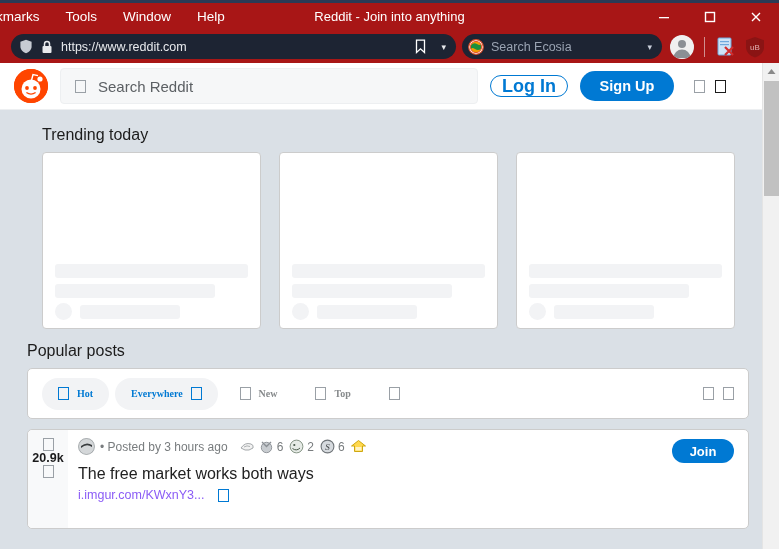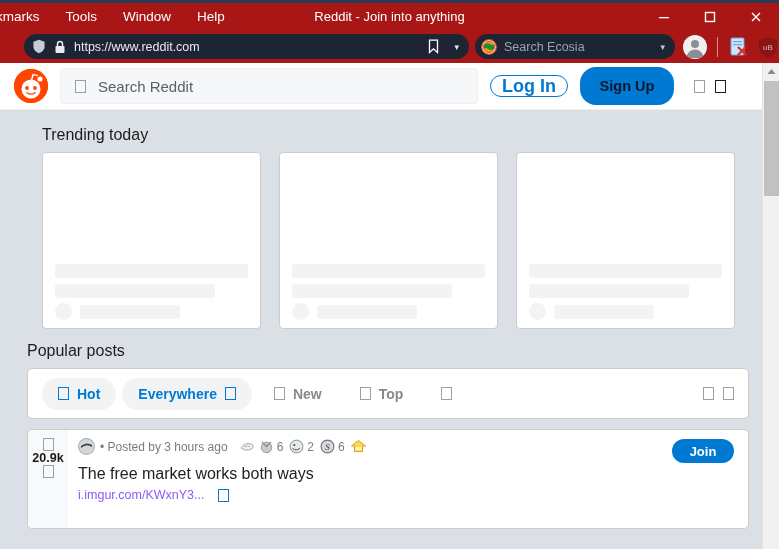--- a/index.html
+++ b/index.html
@@ -33,21 +33,21 @@
     display: flex; align-items: center;
   }
   .win-btn {
     width: 46px; height: 27px; display: flex; align-items: center; justify-content: center;
     color: #fff; font-size: 14px;
   }
   .win-btn svg { display: block; }
 
   .toolbar {
     height: 33px; background: #a81616; display: flex; align-items: center;
-    padding: 0 24px; gap: 6px; position: relative;
+    padding: 0 11px; gap: 6px; position: relative;
   }
   .urlbar {
     flex: 0 0 445px; height: 25px; background: #1d2433; border-radius: 13px;
     display: flex; align-items: center; padding: 0 8px; gap: 8px;
     position: relative;
   }
   .shield-ico { width: 14px; height: 15px; flex: 0 0 auto; }
   .lock-ico { width: 12px; height: 14px; flex: 0 0 auto; }
   .url-text {
     color: #e8eaed; font-size: 12.5px; flex: 1; white-space: nowrap;
@@ -99,22 +99,22 @@
   }
   .glyph-box.dark { border-color: #1c1c1c; }
   .glyph-box.blue { border-color: #0079d3; }
   .rsearch-ph { color: #5c6064; font-size: 15px; }
   .btn-login {
     width: 78px; height: 22px; border: 1px solid #0079d3; border-radius: 16px;
     color: #0079d3; font-size: 18px; font-weight: bold; background: #fff;
     display: flex; align-items: center; justify-content: center; flex: 0 0 auto;
   }
   .btn-signup {
-    width: 94px; height: 38px; background: #0079d3; border-radius: 16px;
-    color: #0f172a; font-size: 14.5px; font-weight: bold;
+    width: 94px; height: 30px; background: #0079d3; border-radius: 16px;
+    color: #ffffff; font-size: 14.5px; font-weight: bold;
     display: flex; align-items: center; justify-content: center; flex: 0 0 auto;
   }
   .hdr-icons { display: flex; align-items: center; gap: 10px; margin-left: 8px; }
 
   .content { padding: 0 0 0 0; position: relative; width: 763px; }
   .section-title {
     font-size: 16px; color: #1c1c1c; padding: 16px 0 8px 42px;
   }
   .section-title.pop { padding-left: 27px; padding-top: 13px; }
 
@@ -129,21 +129,21 @@
   .sk-dot { left: 12px; bottom: 8px; width: 17px; height: 17px; border-radius: 50%; }
   .sk-l3 { left: 37px; width: 100px; bottom: 9px; height: 14px; }
 
   .sortbar-wrap { padding: 0 14px 0 27px; }
   .sortbar {
     height: 51px; background: #fff; border: 1px solid #ccc; border-radius: 5px;
     display: flex; align-items: center; padding: 0 14px; gap: 6px;
   }
   .pill {
     height: 32px; border-radius: 16px; display: flex; align-items: center;
-    gap: 8px; padding: 0 16px; font-size: 14px; font-weight: bold; color: #878a8c;
+    gap: 8px; padding: 0 16px; font-size: 10px; font-weight: bold; color: #878a8c; font-family: Liberation Serif, serif;
   }
   .pill.active { background: #f2f3f5; color: #0079d3; }
   .pill.filter { background: #f2f3f5; color: #0079d3; }
   .sort-spacer { flex: 1; }
   .sortbar .right-icons { display: flex; align-items: center; gap: 9px; }
 
   .post-wrap { padding: 10px 14px 0 27px; }
   .post {
     background: #fff; border: 1px solid #ccc; border-radius: 5px;
     display: flex; min-height: 100px; position: relative;

